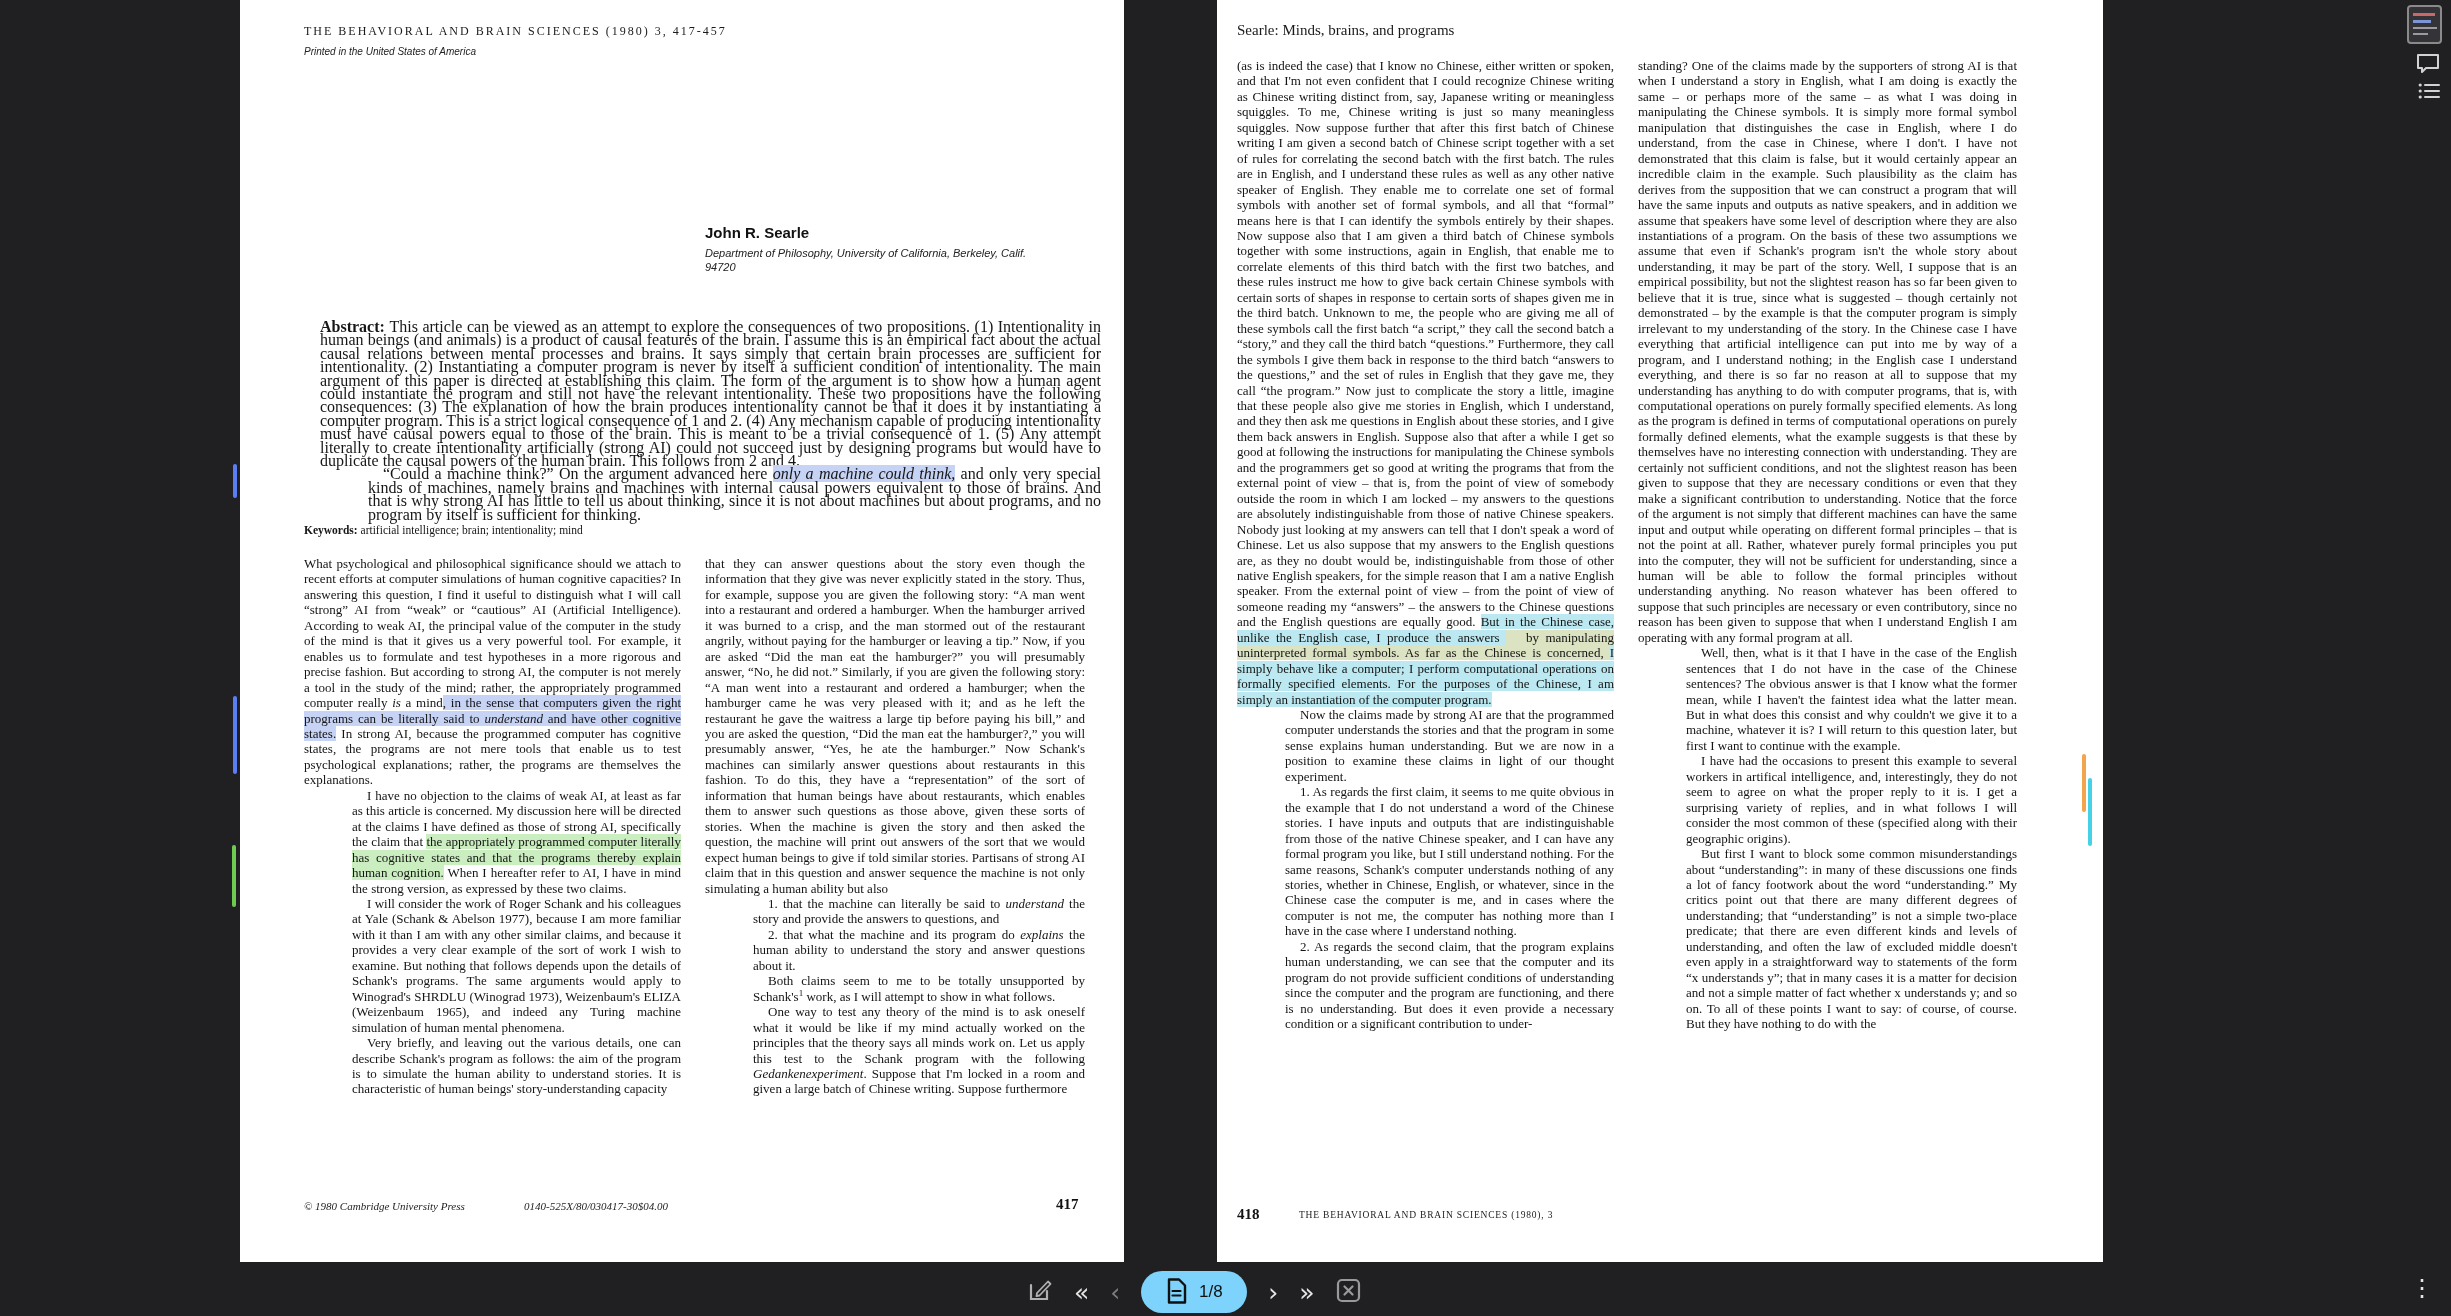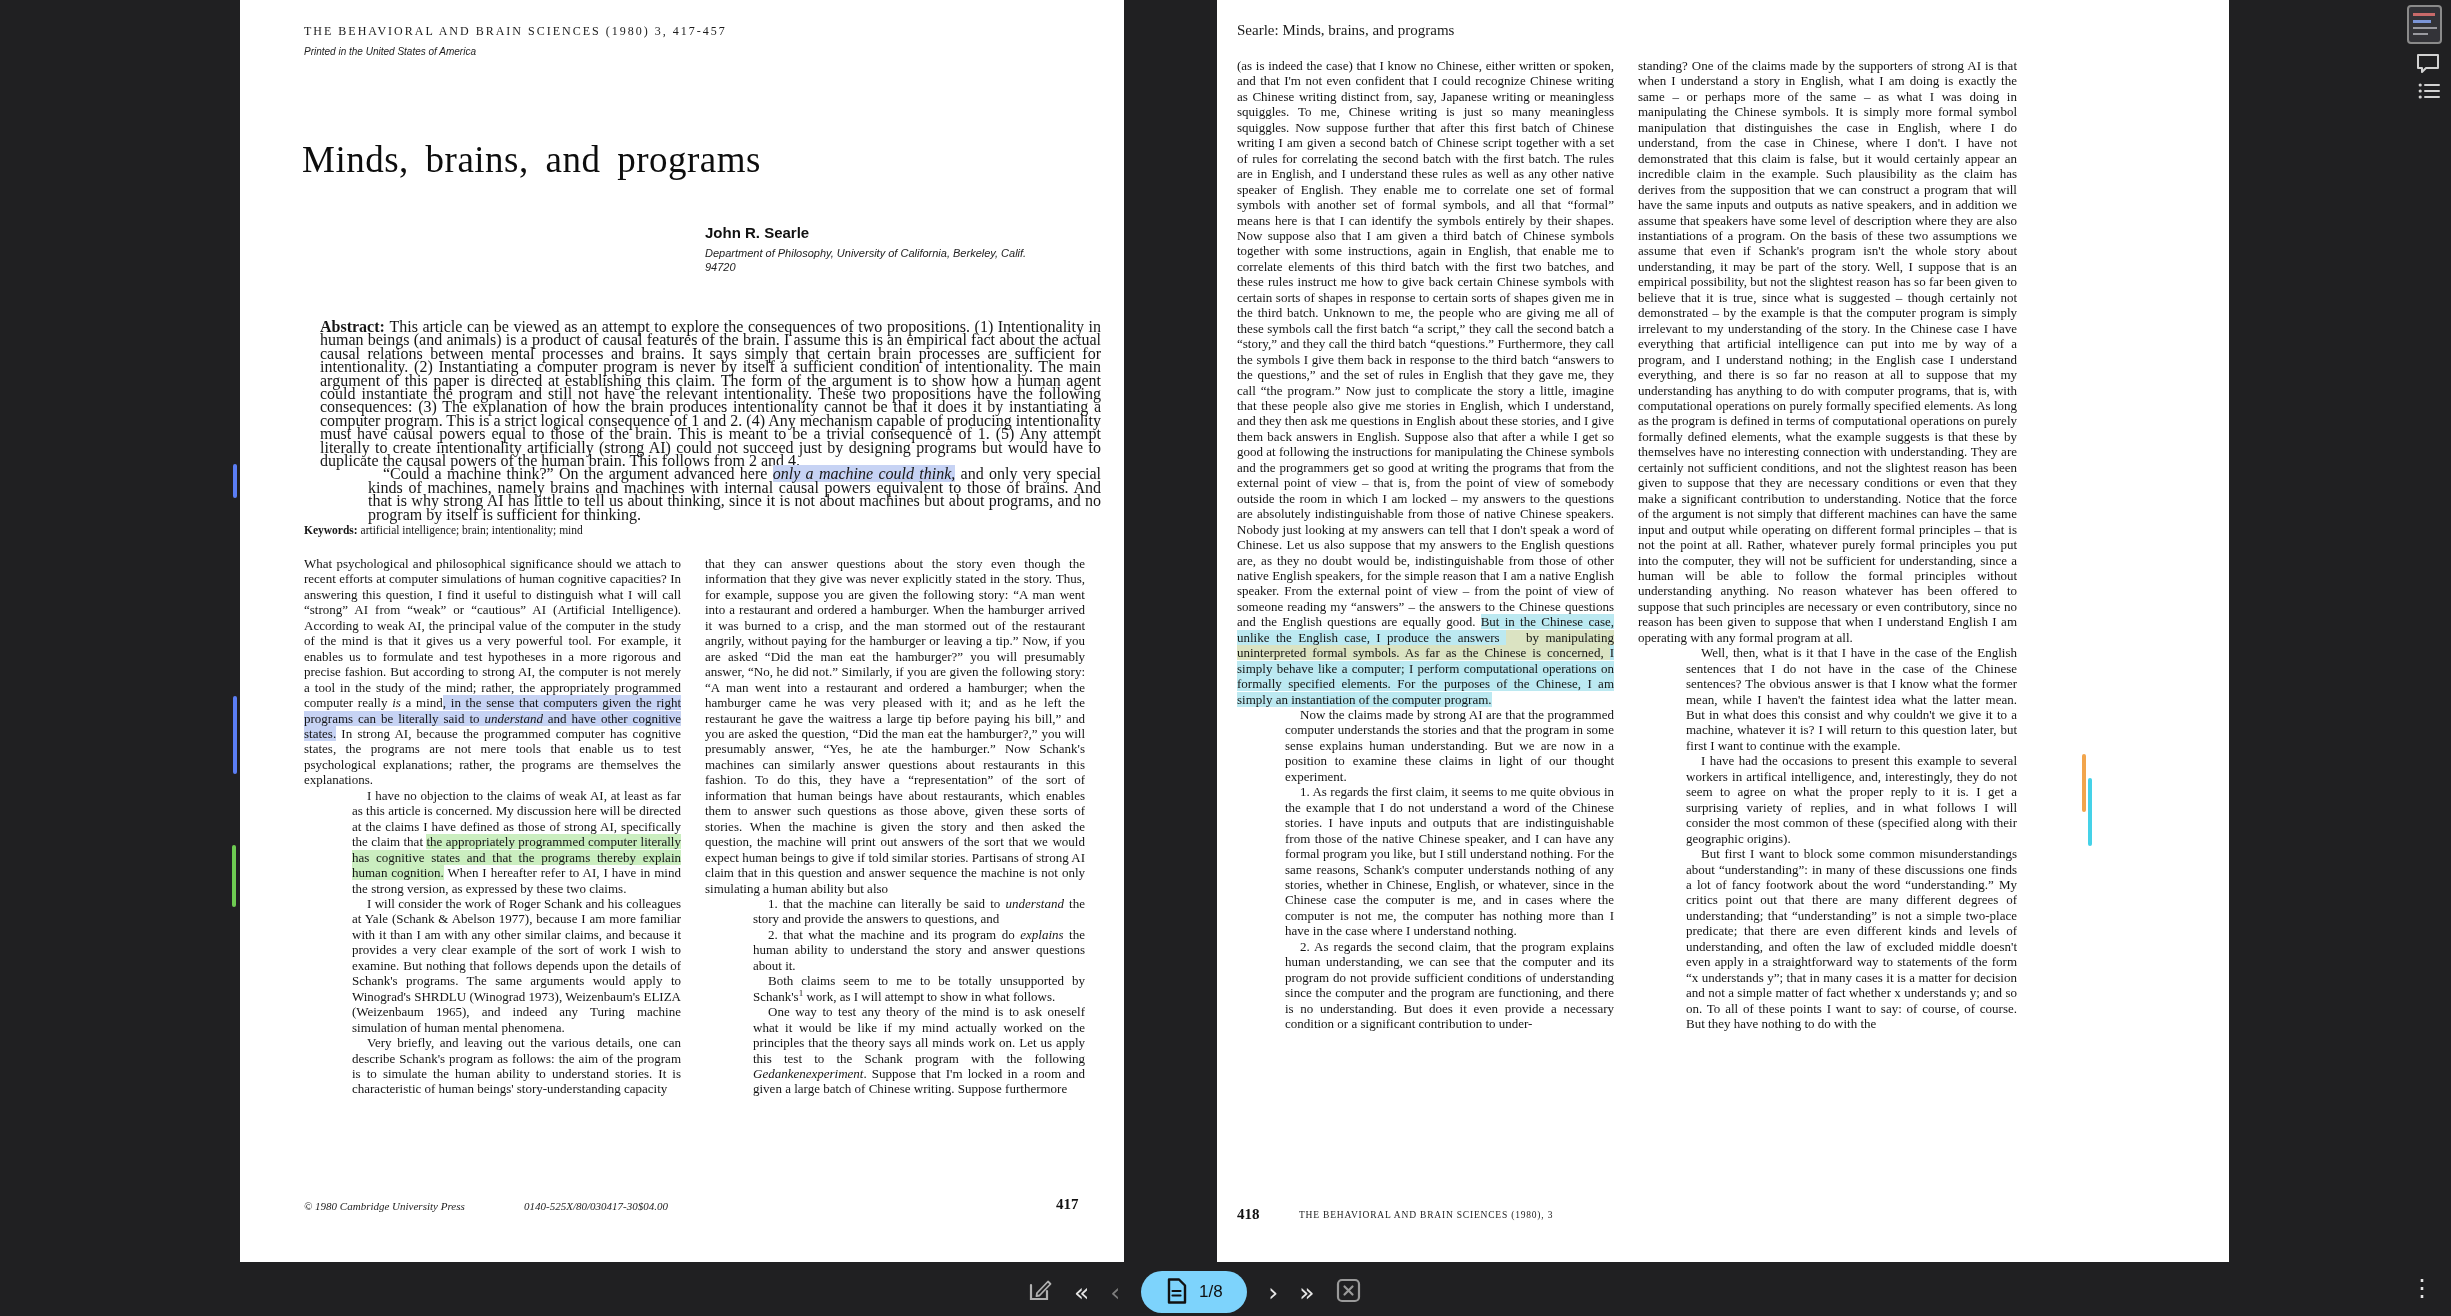--- a/index.html
+++ b/index.html
@@ -1,20 +1,20 @@
 <!DOCTYPE html>
 <html><head>
 <meta charset="utf-8">
 <style>
   html,body{margin:0;padding:0;background:#202022;}
   body{width:2451px;height:1316px;position:relative;overflow:hidden;
        font-family:"Liberation Serif",serif;-webkit-font-smoothing:antialiased;}
   .page{position:absolute;top:0;height:1262px;background:#ffffff;color:#111;}
   #page-left{left:240px;width:884px;}
-  #page-right{left:1217px;width:1012px;text-decoration:underline;}
+  #page-right{left:1217px;width:886px;text-decoration:underline;}
 
   .jheader{position:absolute;left:64px;top:24px;font-size:12px;letter-spacing:2px;color:#1a1a1a;white-space:nowrap;}
   .printed{position:absolute;left:64px;top:46px;font-family:"Liberation Sans",sans-serif;font-style:italic;font-size:10px;color:#222;}
   .title{position:absolute;left:62px;top:138px;margin:0;font-weight:normal;font-size:37px;word-spacing:7px;letter-spacing:.5px;color:#0d0d0d;}
   .author{position:absolute;left:465px;top:224px;font-family:"Liberation Sans",sans-serif;font-weight:bold;font-size:15px;color:#111;}
   .affil{position:absolute;left:465px;top:246px;width:400px;font-family:"Liberation Sans",sans-serif;font-style:italic;font-size:11px;line-height:14px;color:#222;}
   .abstract{position:absolute;left:80px;top:320px;width:781px;font-size:16px;line-height:13.4px;text-align:justify;color:#161616;}
   .keywords{position:absolute;left:64px;top:524px;width:781px;font-size:11.5px;color:#161616;}
   .col{position:absolute;width:377px;font-size:13px;line-height:15.45px;text-align:justify;color:#141414;overflow:hidden;}
   #col-l1{left:64px;top:556px;height:616px;}
@@ -53,21 +53,20 @@
   .side-thumb .t4{position:absolute;left:4px;top:26px;width:15px;height:2px;background:#9a9aa0;}
   .side-icon{position:absolute;background:none;border:none;padding:0;cursor:pointer;}
   .more-dots{position:absolute;left:2410px;top:1274px;color:#e6e6e6;font-family:"DejaVu Sans",sans-serif;font-size:24px;letter-spacing:0;cursor:pointer;}
 </style>
 </head>
 <body>
 
 <div class="page" id="page-left">
   <div class="jheader">THE BEHAVIORAL AND BRAIN SCIENCES (1980) 3, 417-457</div>
   <div class="printed">Printed in the United States of America</div>
-  <h1 class="title">Minds, brains, and programs</h1>
   <div class="author">John R. Searle</div>
   <div class="affil">
     <span>Department of Philosophy, University of California, Berkeley, Calif.</span><br>
     <span>94720</span>
   </div>
   <div class="abstract" id="abstract">
       <p class="para"><span class="bd">Abstract: </span><span>This article can be viewed as an attempt to explore the consequences of two propositions. (1) Intentionality in human beings (and animals) is a product of causal features of the brain. I assume this is an empirical fact about the actual causal relations between mental processes and brains. It says simply that certain brain processes are sufficient for intentionality. (2) Instantiating a computer program is never by itself a sufficient condition of intentionality. The main argument of this paper is directed at establishing this claim. The form of the argument is to show how a human agent could instantiate the program and still not have the relevant intentionality. These two propositions have the following consequences: (3) The explanation of how the brain produces intentionality cannot be that it does it by instantiating a computer program. This is a strict logical consequence of 1 and 2. (4) Any mechanism capable of producing intentionality must have causal powers equal to those of the brain. This is meant to be a trivial consequence of 1. (5) Any attempt literally to create intentionality artificially (strong AI) could not succeed just by designing programs but would have to duplicate the causal powers of the human brain. This follows from 2 and 4.</span></p>
       <p class="para ind"><span>“Could a machine think?” On the argument advanced here </span><span class="it hl-blue">only a machine could think,</span><span> and only very special kinds of machines, namely brains and machines with internal causal powers equivalent to those of brains. And that is why strong AI has little to tell us about thinking, since it is not about machines but about programs, and no program by itself is sufficient for thinking.</span></p>
     </div>
   <div class="keywords" id="keywords">

